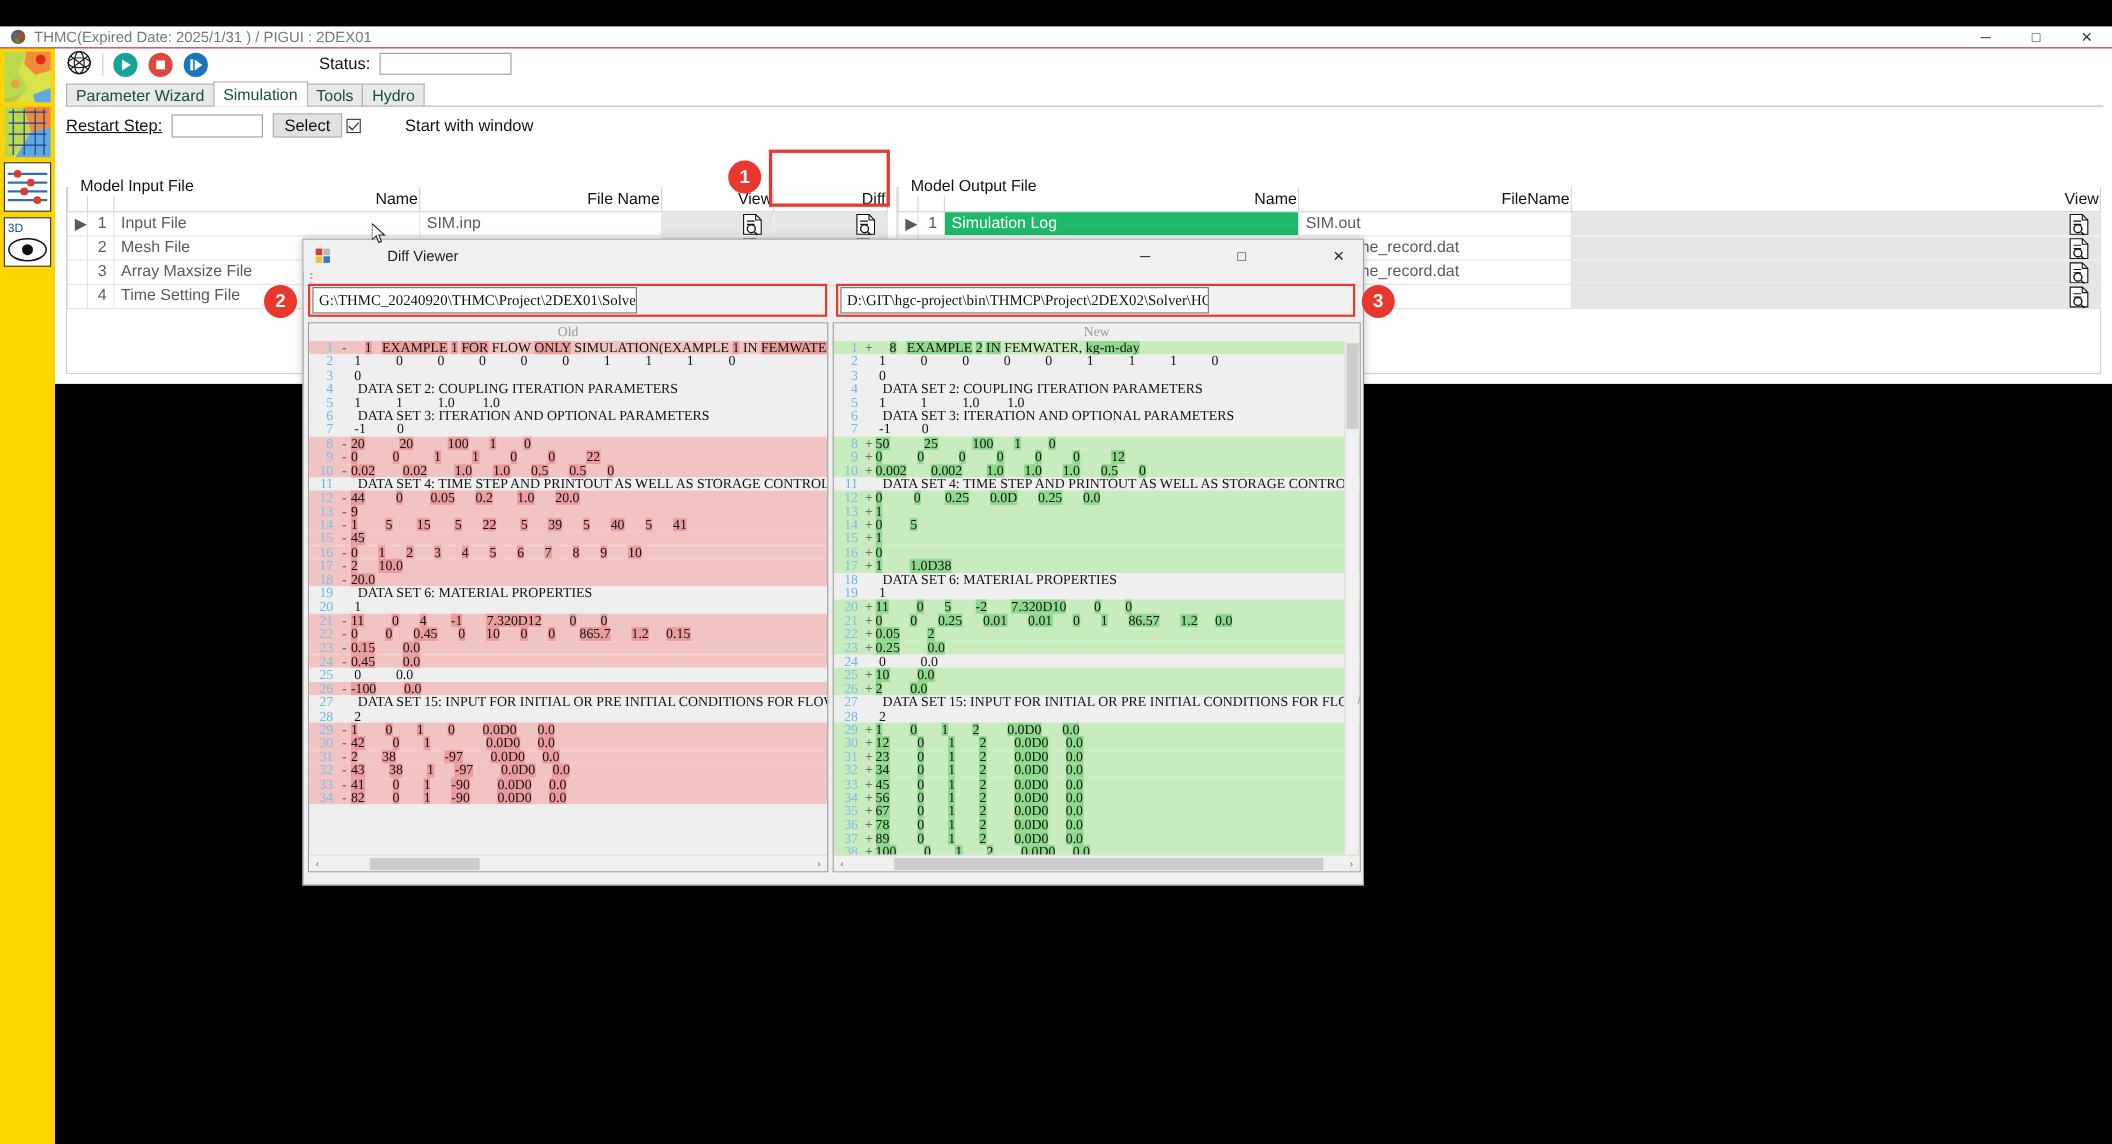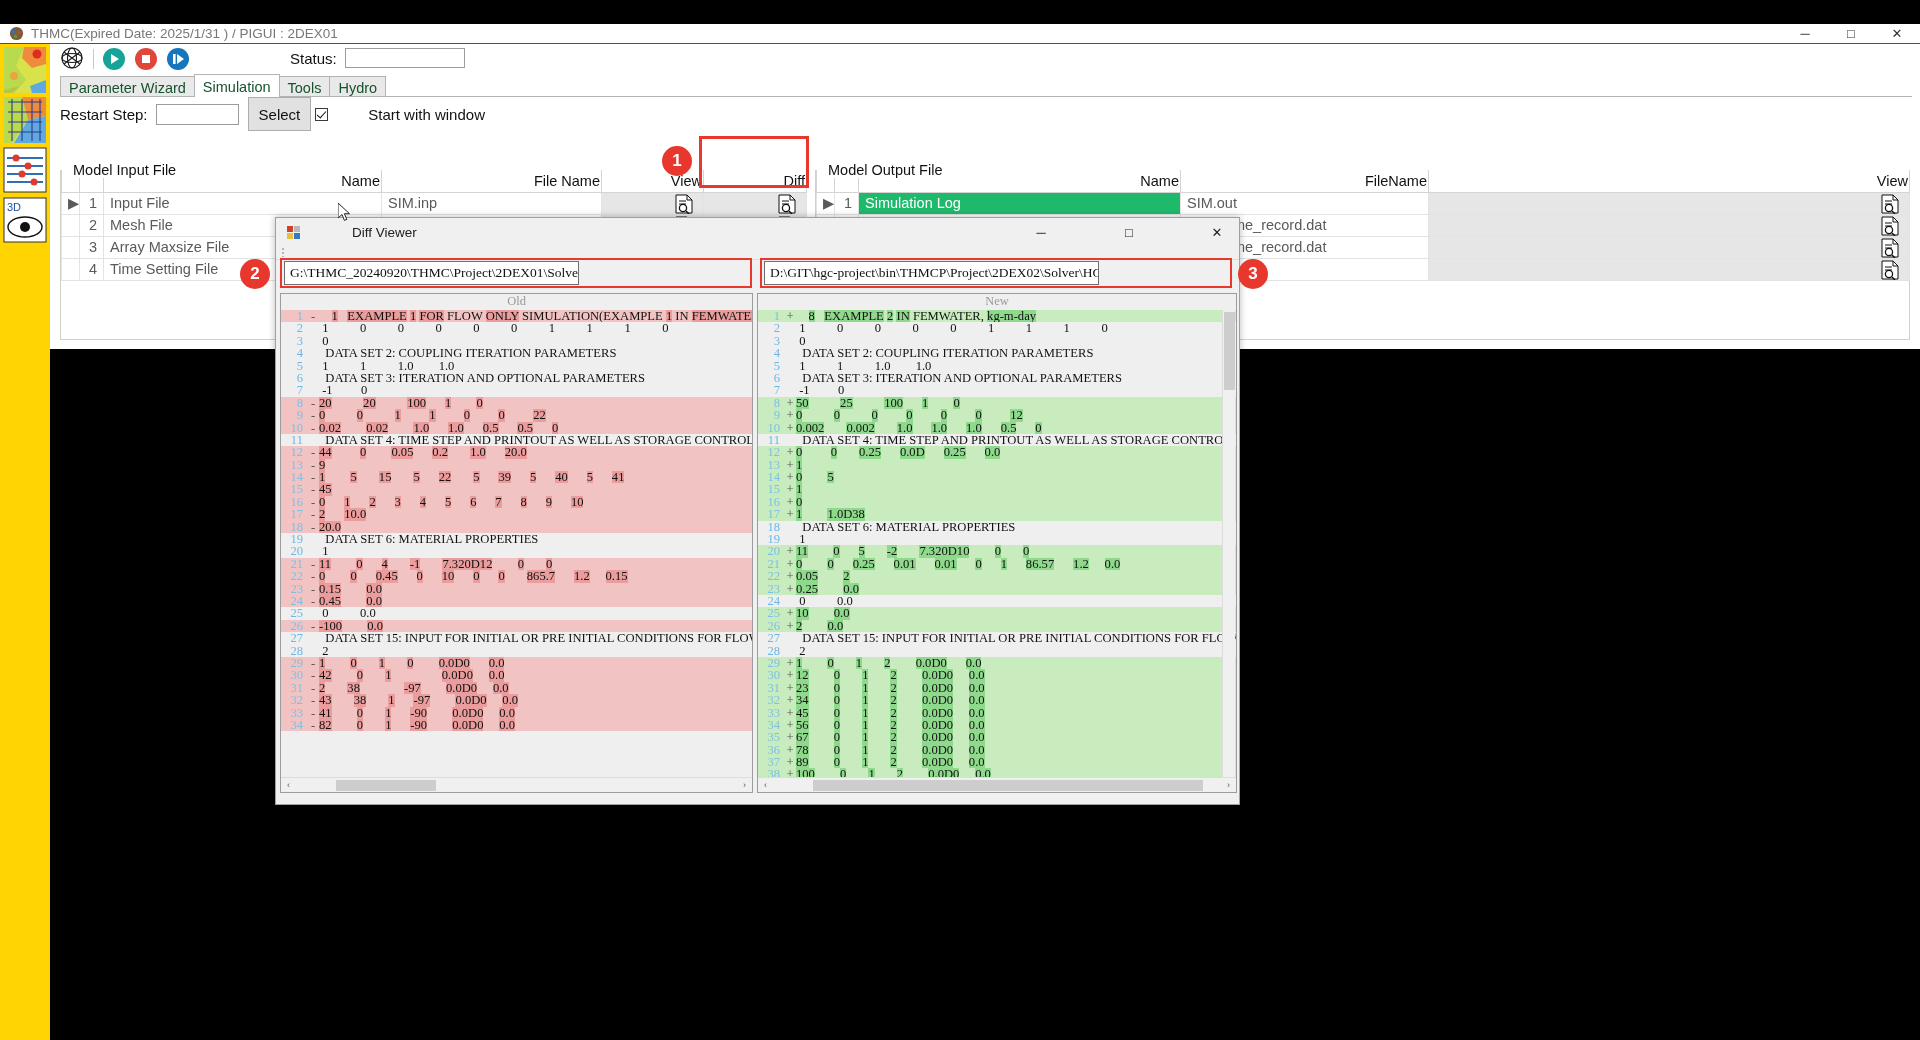--- a/index.html
+++ b/index.html
@@ -55,24 +55,24 @@
   #tabs { position:absolute; left:10px; top:31px; display:flex; align-items:flex-end; height:22px;}
   .tab {
     height:21px; padding:1px 8px 0 8px; font-size:14.5px; color:#14532d;
     background:#e9e9e9; border:1px solid #b3b3b3; border-bottom:none; margin-right:-1px;
     display:flex; align-items:center;
   }
   .tab.active { background:#ffffff; height:23px; position:relative; z-index:3; }
   #tabline { position:absolute; left:10px; top:52px; right:8px; height:1px; background:#b3b3b3;}
   
   #restartrow { position:absolute; left:10px; top:58px; display:flex; align-items:center; height:24px;}
-  #restartrow .lbl { font-size:15px; color:#111; margin-right:8px; }
+  #restartrow .lbl { font-size:15px; color:#111; margin-right:8px;text-decoration:underline; }
   #restartinput { width:83px; height:21px; border:1px solid #9c9c9c; background:#fff; }
   .btn {
-    height:22px; min-width:60px; padding:16px 10px; background:#e1e1e1; border:1px solid #adadad;
+    height:22px; min-width:60px; padding:4px 10px; background:#e1e1e1; border:1px solid #adadad;
     font-size:15px; color:#111; display:flex; align-items:center; justify-content:center;
     margin-left:9px;
   }
   .chkwrap { display:flex; align-items:center; margin-left:4px; font-size:15px; color:#111;gap:35px; }
   .chk {
     width:13px; height:13px; border:1px solid #3a3a3a; background:#fff; margin-right:5px;
     position:relative;
   }
   .chk:after {
     content:""; position:absolute; left:3px; top:0px; width:4px; height:8px;

